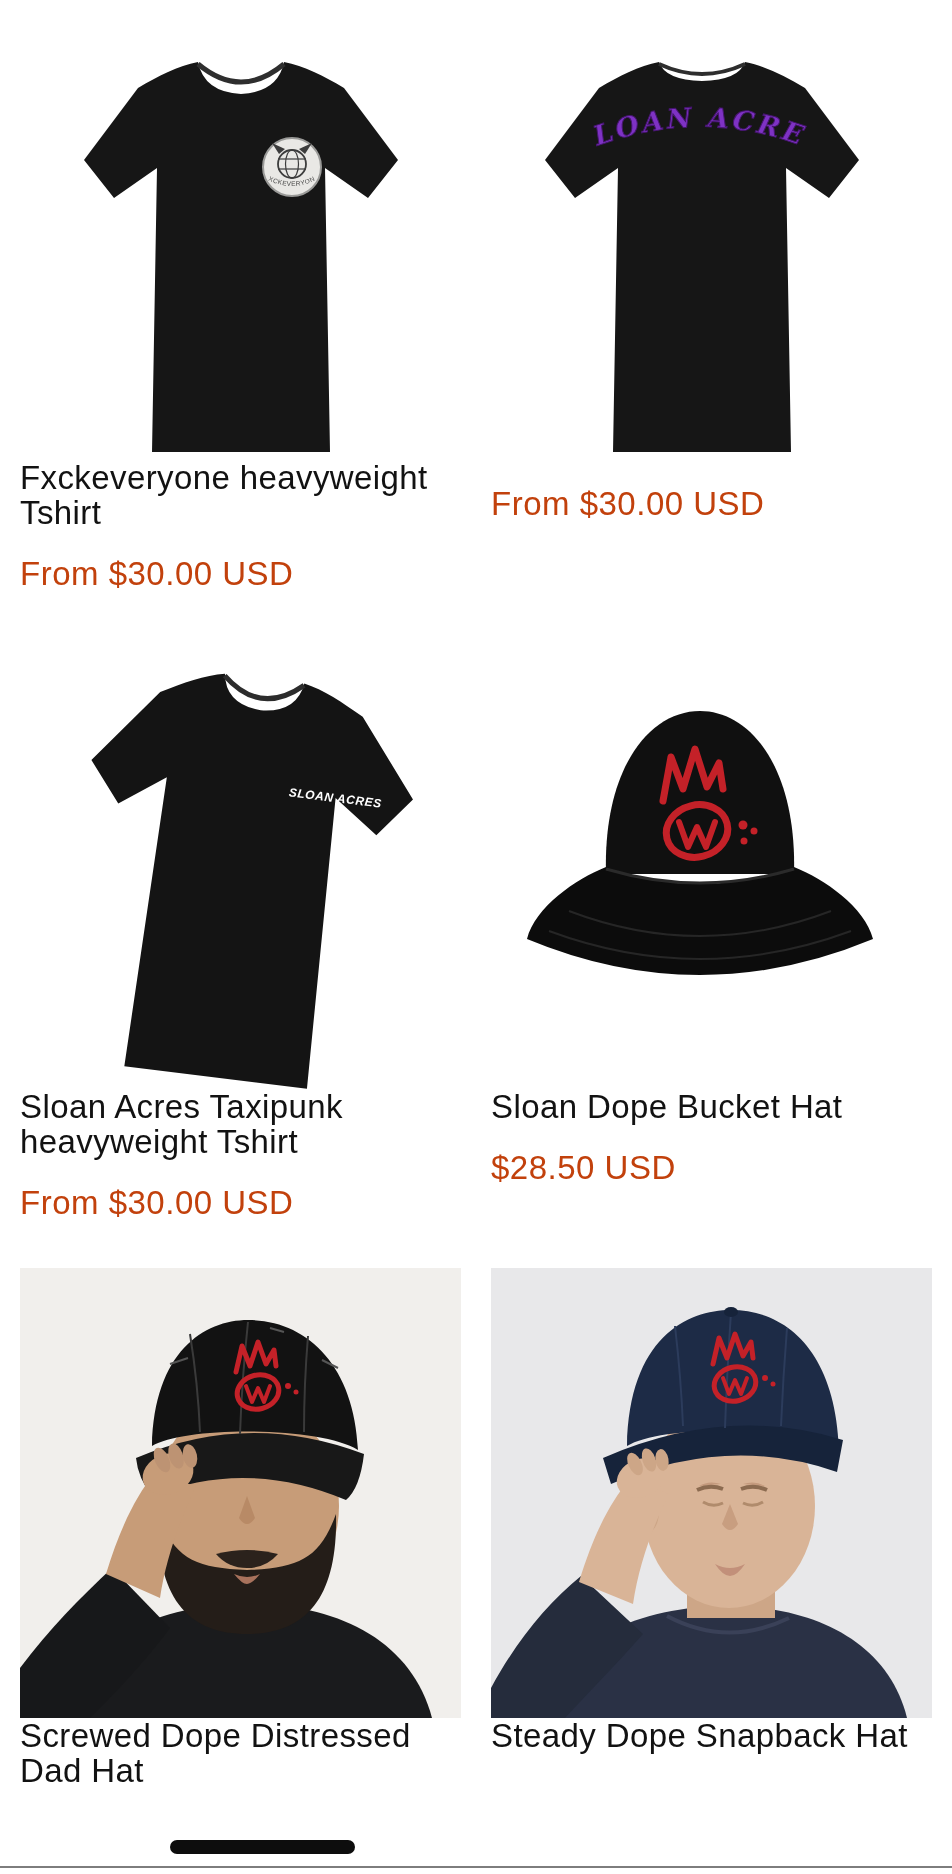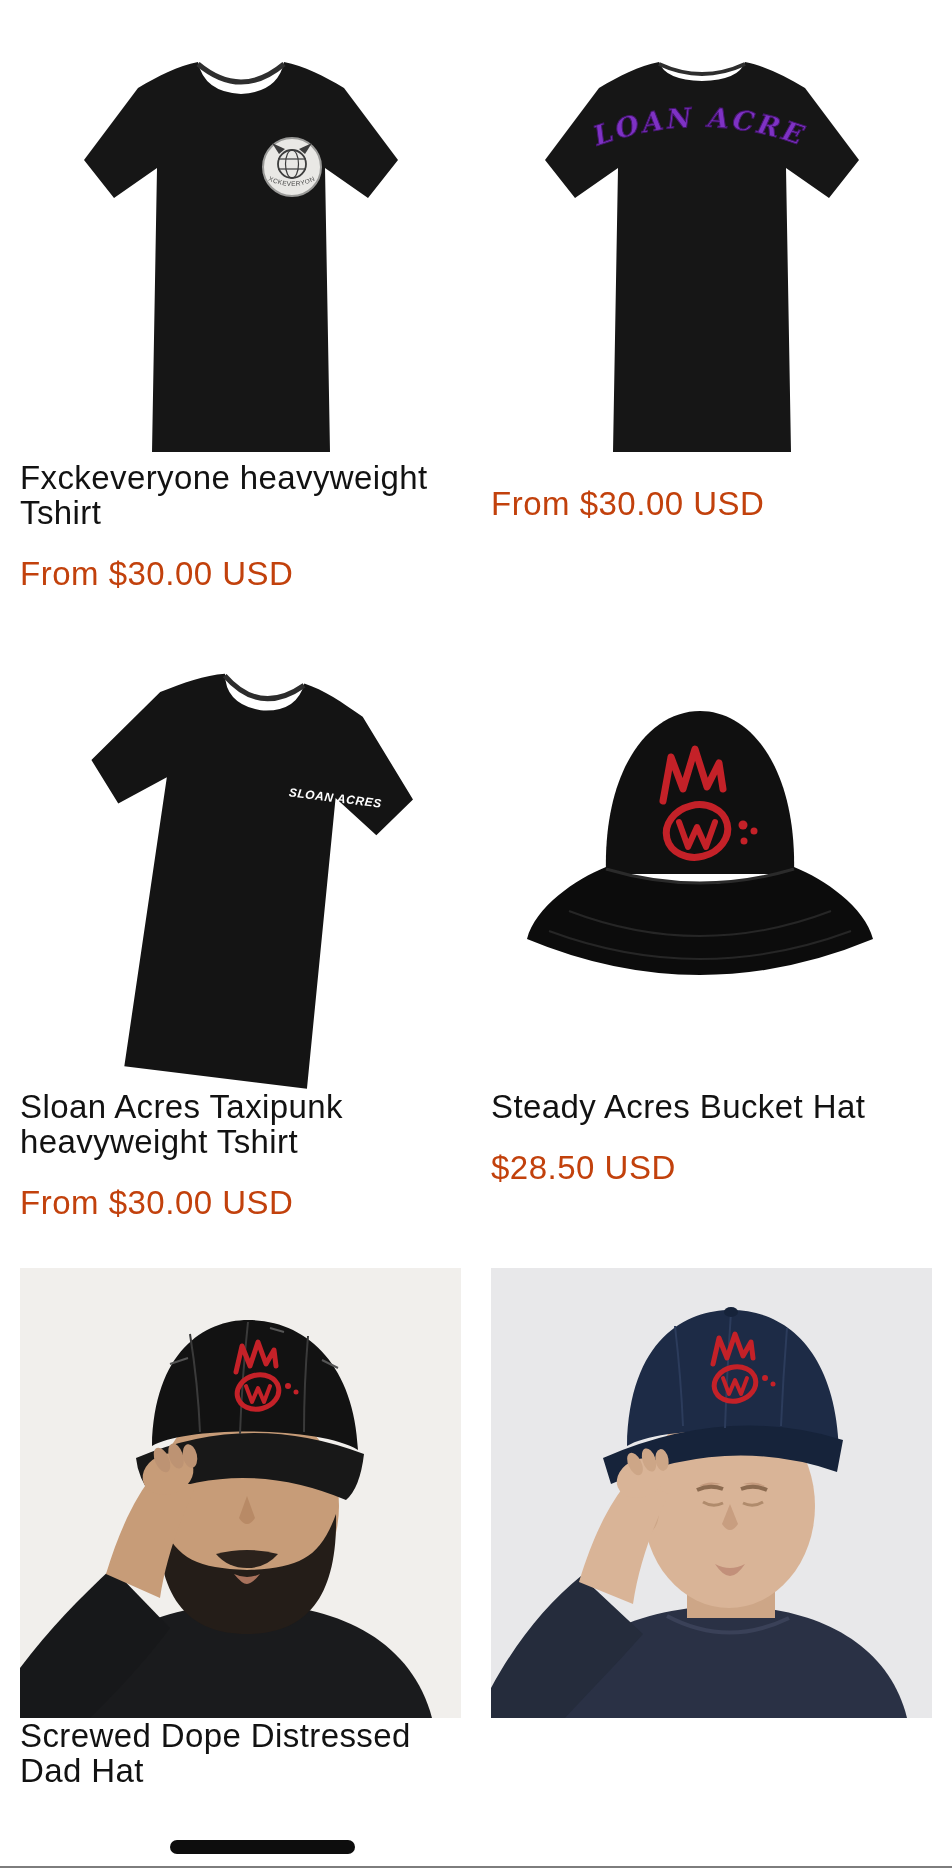--- a/index.html
+++ b/index.html
@@ -133,21 +133,21 @@
         <g fill="none" stroke="#c42128" stroke-linecap="round" stroke-linejoin="round">
           <path stroke-width="7" d="M 172,162 L 180,118 L 192,150 L 204,110 L 216,148 L 228,124 L 232,150"></path>
           <ellipse cx="206" cy="192" rx="31" ry="26" stroke-width="7" transform="rotate(-14 206 192)"></ellipse>
           <path stroke-width="6" d="M 188,183 L 197,208 L 206,188 L 215,208 L 224,183"></path>
           <circle cx="252" cy="186" r="4.5" fill="#c42128" stroke="none"></circle>
           <circle cx="263" cy="192" r="3.5" fill="#c42128" stroke="none"></circle>
           <circle cx="253" cy="202" r="3.5" fill="#c42128" stroke="none"></circle>
         </g>
       </svg>
     </div>
-    <a class="card-title">Steady Acres Bucket Hat</a>
+    <a class="card-title">Sloan Dope Bucket Hat</a>
     <div class="card-price">$28.50 USD</div>
   </div>
 
   <div class="card">
     <div class="card-media">
       <svg viewBox="0 0 441 450">
         <rect width="441" height="450" fill="#f1efec"></rect>
         <g>
           <path fill="#1a1b1d" d="M 40,450 C 60,370 140,336 228,336 C 320,336 392,374 412,450 Z"></path>
         </g>
@@ -227,18 +227,19 @@
         <g>
           <path fill="#252c3c" d="M 0,450 L 0,420 C 26,372 56,336 90,308 L 152,366 C 122,400 94,428 74,450 Z"></path>
           <path fill="#d9b497" d="M 88,314 C 102,268 118,236 138,212 L 178,226 C 162,258 148,296 142,336 Z"></path>
           <ellipse cx="150" cy="210" rx="25" ry="19" fill="#d9b497" transform="rotate(-22 150 210)"></ellipse>
           <ellipse cx="144" cy="196" rx="6.5" ry="12" fill="#cda687" transform="rotate(-26 144 196)"></ellipse>
           <ellipse cx="158" cy="192" rx="6.5" ry="12" fill="#cda687" transform="rotate(-18 158 192)"></ellipse>
           <ellipse cx="171" cy="192" rx="6.5" ry="11" fill="#cda687" transform="rotate(-10 171 192)"></ellipse>
         </g>
       </svg>
     </div>
+    <a class="card-title">Steady Dope Snapback Hat</a>
   </div>
 
 </div>
 
 <div class="bottom-line"></div>
 <div class="bottom-pill"></div>
 
 </body></html>

